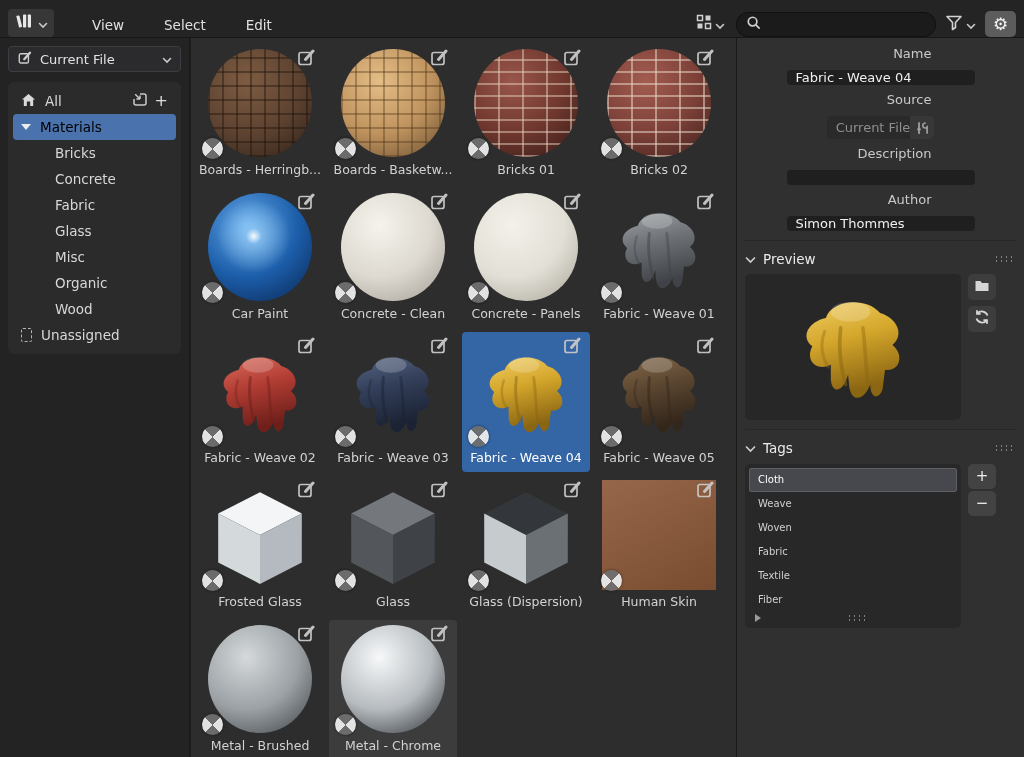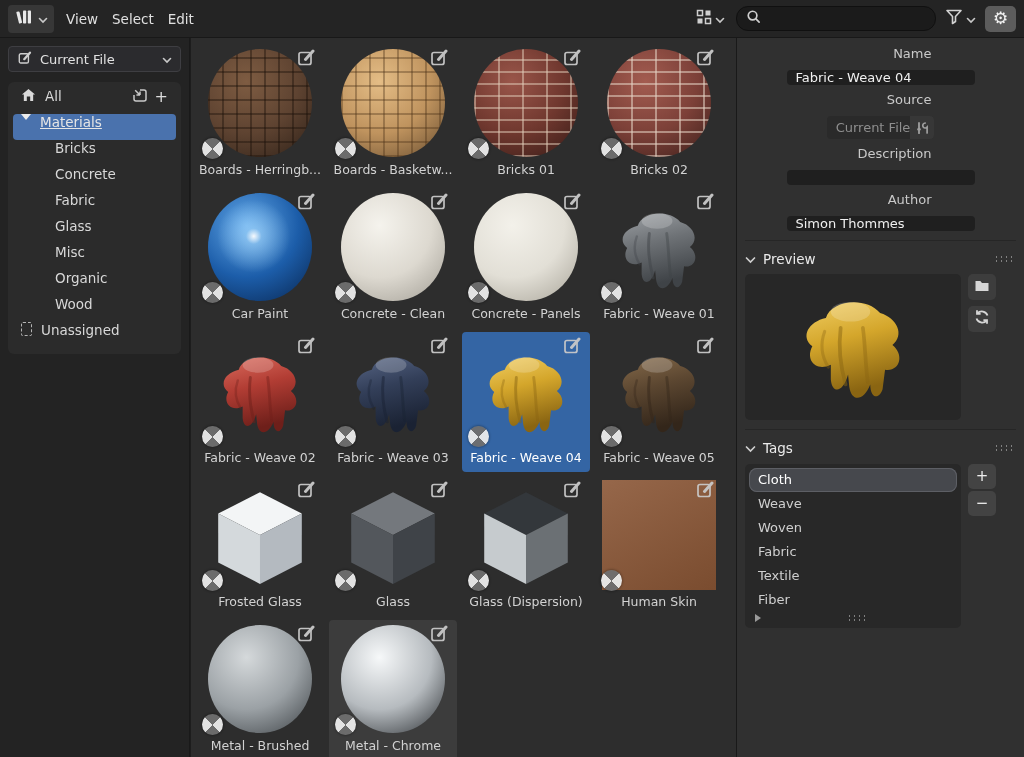--- a/index.html
+++ b/index.html
@@ -1,42 +1,42 @@
 <!DOCTYPE html>
 <html style="--accent: #4a72ad; --select: #3465a4;"><head>
 <meta charset="utf-8">
 <style>
   * { box-sizing: border-box; margin: 0; padding: 0; }
   body { background: #111; font-family: "DejaVu Sans", "Liberation Sans", sans-serif; }
   .app { position: relative; width: 1024px; height: 757px; background: #1d1d1d; overflow: hidden; color: #d4d4d4; }
 
   
   .header { position: absolute; left: 0; top: 0; width: 1024px; height: 38px; background: #242424;
-            border-bottom: 1px solid #181818; display: flex; align-items: center; padding: 0 8px; gap: 10px; }
+            border-bottom: 1px solid #181818; display: flex; align-items: flex-end; padding: 0 8px; gap: 36px; }
   .editor-btn { display: flex; align-items: center; gap: 4px; background: #373737; border-radius: 4px; padding: 4px 6px; }
   .menu { font-size: 13.5px; color: #e0e0e0; padding: 4px 2px; cursor: default; }
   .header-right { margin-left: auto; display: flex; align-items: center; gap: 9px; }
   .display-btn { display: flex; align-items: center; gap: 3px; padding: 3px 2px; }
   .search-box { width: 200px; height: 25px; background: #1b1b1b; border: 1px solid #101010; border-radius: 12px;
                 display: flex; align-items: center; padding: 0 9px; gap: 7px; }
   .search-box input { flex: 1; background: transparent; border: none; outline: none; color: #e6e6e6; font-size: 13px; font-family: inherit; }
   .filter-btn { display: flex; align-items: center; gap: 3px; }
   .gear-btn { width: 31px; height: 26px; background: #5c5c5c; border-radius: 5px; display: flex; align-items: center;
               justify-content: center; color: #f2f2f2; font-size: 17px; line-height: 1; }
 
   
   .sidebar { position: absolute; left: 0; top: 38px; width: 190px; bottom: 0; background: #232323;
              border-right: 1px solid #191919; padding: 8px; }
   .source-select { height: 26px; background: #2b2b2e; border: 1px solid #3e3e42; border-radius: 4px;
                    display: flex; align-items: center; gap: 7px; padding: 0 8px; font-size: 13px; color: #e2e2e2; }
   .source-select .chev { margin-left: auto; }
   .catalog-box { margin-top: 10px; background: #2b2b2b; border-radius: 6px; padding: 6px 5px; }
-  .tree-row { height: 26px; display: flex; align-items: flex-start; gap: 9px; padding: 0 8px; font-size: 13.5px;
+  .tree-row { height: 26px; display: flex; align-items: center; gap: 9px; padding: 0 8px; font-size: 13.5px;
               color: #d8d8d8; border-radius: 4px; }
-  .tree-row.selected { background: var(--accent, #4a72ad); color: #e5e5e5; text-decoration: underline; }
+  .tree-row.selected { background: var(--accent, #4a72ad); color: #000000; }
   .tree-row.child { padding-left: 42px; }
   .tree-spacer { margin-left: auto; display: flex; align-items: center; gap: 7px; }
   .tri-down { width: 0; height: 0; border-left: 5px solid transparent; border-right: 5px solid transparent;
               border-top: 6px solid #ececec; }
   .dashed-file { width: 11px; height: 14px; border: 1.4px dashed #b5b5b5; border-radius: 2px; display: inline-block; }
   .plus-glyph { font-size: 16px; color: #dcdcdc; line-height: 1; }
 
   
   .grid { position: absolute; left: 191px; top: 38px; width: 545px; bottom: 0; background: #2d2d2d; overflow: hidden;
           padding: 6px 5px; display: grid; grid-template-columns: repeat(4, 128px); grid-auto-rows: 140px;
@@ -70,21 +70,21 @@
           background-image: radial-gradient(#8f8f8f 1px, transparent 1.15px); background-size: 5px 4px; opacity: 0.85; }
   .preview-row { display: flex; gap: 7px; margin-top: 3px; }
   .preview-box { width: 216px; height: 146px; background: #272727; border-radius: 5px; display: flex;
                  align-items: center; justify-content: center; }
   .side-col { display: flex; flex-direction: column; gap: 6px; }
   .icon-btn { width: 28px; height: 26px; background: #3d3d3d; border-radius: 5px; display: flex; align-items: center;
               justify-content: center; }
   .tags-row { display: flex; gap: 7px; margin-top: 4px; }
   .tags-box { width: 216px; height: 164px; background: #282828; border-radius: 5px; padding: 4px;
               display: flex; flex-direction: column; }
-  .tag-item { height: 24px; line-height: 24px; padding: 0 9px; font-size: 13px; color: #cfcfcf; border-radius: 8px; }
+  .tag-item { height: 24px; line-height: 24px; padding: 0 9px; font-size: 10px; color: #cfcfcf; border-radius: 3px; }
   .tag-item.selected { background: #46484d; color: #ffffff; box-shadow: inset 0 0 0 1px #5d5f65; }
   .tags-footer { margin-top: auto; display: flex; align-items: center; height: 16px; padding: 0 6px; }
   .expand-arrow { width: 0; height: 0; border-left: 6px solid #9a9a9a; border-top: 4px solid transparent;
                   border-bottom: 4px solid transparent; }
   .tags-footer .grip { margin: 0 auto; width: 18px; }
   .pm-col { display: flex; flex-direction: column; gap: 2px; }
   .pm-btn { width: 28px; height: 25px; background: #434343; border-radius: 5px; color: #ededed; font-size: 15px;
             display: flex; align-items: center; justify-content: center; line-height: 1; }
 </style>
 </head>

